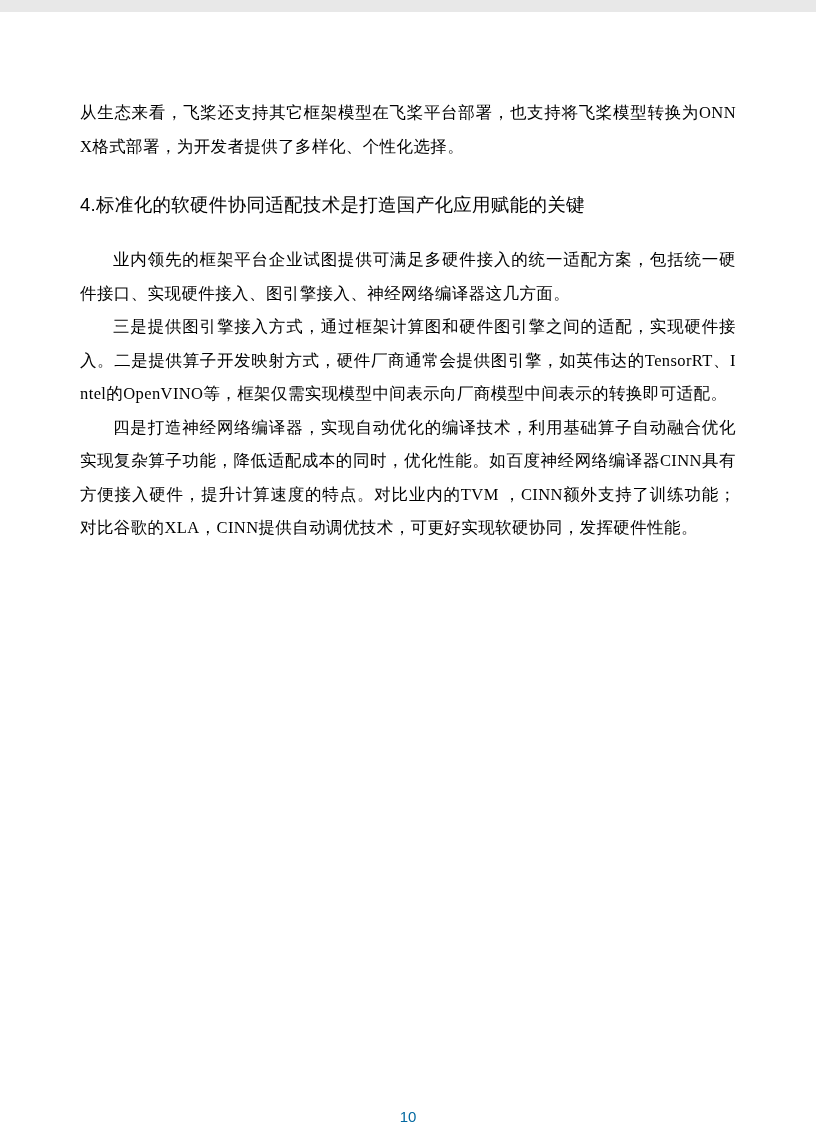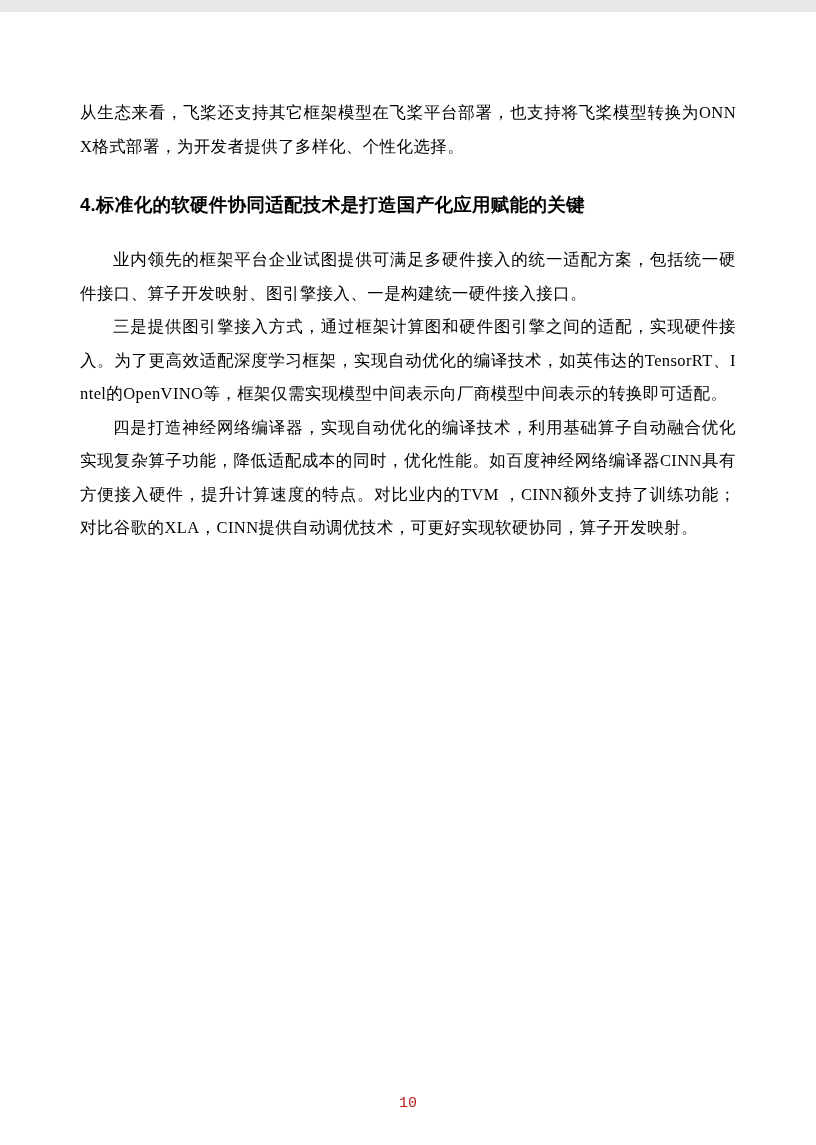--- a/index.html
+++ b/index.html
@@ -27,49 +27,49 @@
     text-indent: 2em;
     letter-spacing: 0.4px;
     word-break: break-all;
   }
   .body-text.no-indent {
     text-indent: 0;
   }
   .heading {
     margin: 28px 0 24px 0;
     font-family: "Liberation Sans", "DejaVu Sans", sans-serif;
-    font-weight: bold;
+    font-weight: normal;
     font-size: 18.5px;
     line-height: 28px;
     color: #000000;
     letter-spacing: 0.3px;
   }
   .page-number {
     position: absolute;
-    bottom: 45px;
+    bottom: 32px;
     left: 0;
     width: 100%;
     text-align: center;
     font-size: 15px;
-    font-family: Liberation Mono, monospace;
-    color: #b91c1c;
+    font-family: Liberation Sans, sans-serif;
+    color: #0369a1;
   }
 </style>
 </head>
 <body>
 
 <div class="page">
 
   <p class="body-text no-indent">从生态来看，飞桨还支持其它框架模型在飞桨平台部署，也支持将飞桨模型转换为ONNX格式部署，为开发者提供了多样化、个性化选择。</p>
 
   <h2 class="heading">4.标准化的软硬件协同适配技术是打造国产化应用赋能的关键</h2>
 
-  <p class="body-text">业内领先的框架平台企业试图提供可满足多硬件接入的统一适配方案，包括统一硬件接口、算子开发映射、图引擎接入、一是构建统一硬件接入接口。</p>
+  <p class="body-text">业内领先的框架平台企业试图提供可满足多硬件接入的统一适配方案，包括统一硬件接口、实现硬件接入、图引擎接入、神经网络编译器这几方面。</p>
 
 
 
-  <p class="body-text">三是提供图引擎接入方式，通过框架计算图和硬件图引擎之间的适配，实现硬件接入。为了更高效适配深度学习框架，实现自动优化的编译技术，如英伟达的TensorRT、Intel的OpenVINO等，框架仅需实现模型中间表示向厂商模型中间表示的转换即可适配。</p>
+  <p class="body-text">三是提供图引擎接入方式，通过框架计算图和硬件图引擎之间的适配，实现硬件接入。二是提供算子开发映射方式，硬件厂商通常会提供图引擎，如英伟达的TensorRT、Intel的OpenVINO等，框架仅需实现模型中间表示向厂商模型中间表示的转换即可适配。</p>
 
-  <p class="body-text">四是打造神经网络编译器，实现自动优化的编译技术，利用基础算子自动融合优化实现复杂算子功能，降低适配成本的同时，优化性能。如百度神经网络编译器CINN具有方便接入硬件，提升计算速度的特点。对比业内的TVM ，CINN额外支持了训练功能；对比谷歌的XLA，CINN提供自动调优技术，可更好实现软硬协同，算子开发映射。</p>
+  <p class="body-text">四是打造神经网络编译器，实现自动优化的编译技术，利用基础算子自动融合优化实现复杂算子功能，降低适配成本的同时，优化性能。如百度神经网络编译器CINN具有方便接入硬件，提升计算速度的特点。对比业内的TVM ，CINN额外支持了训练功能；对比谷歌的XLA，CINN提供自动调优技术，可更好实现软硬协同，发挥硬件性能。</p>
 
   <div class="page-number">10</div>
 
 </div>
 
 </body></html>

